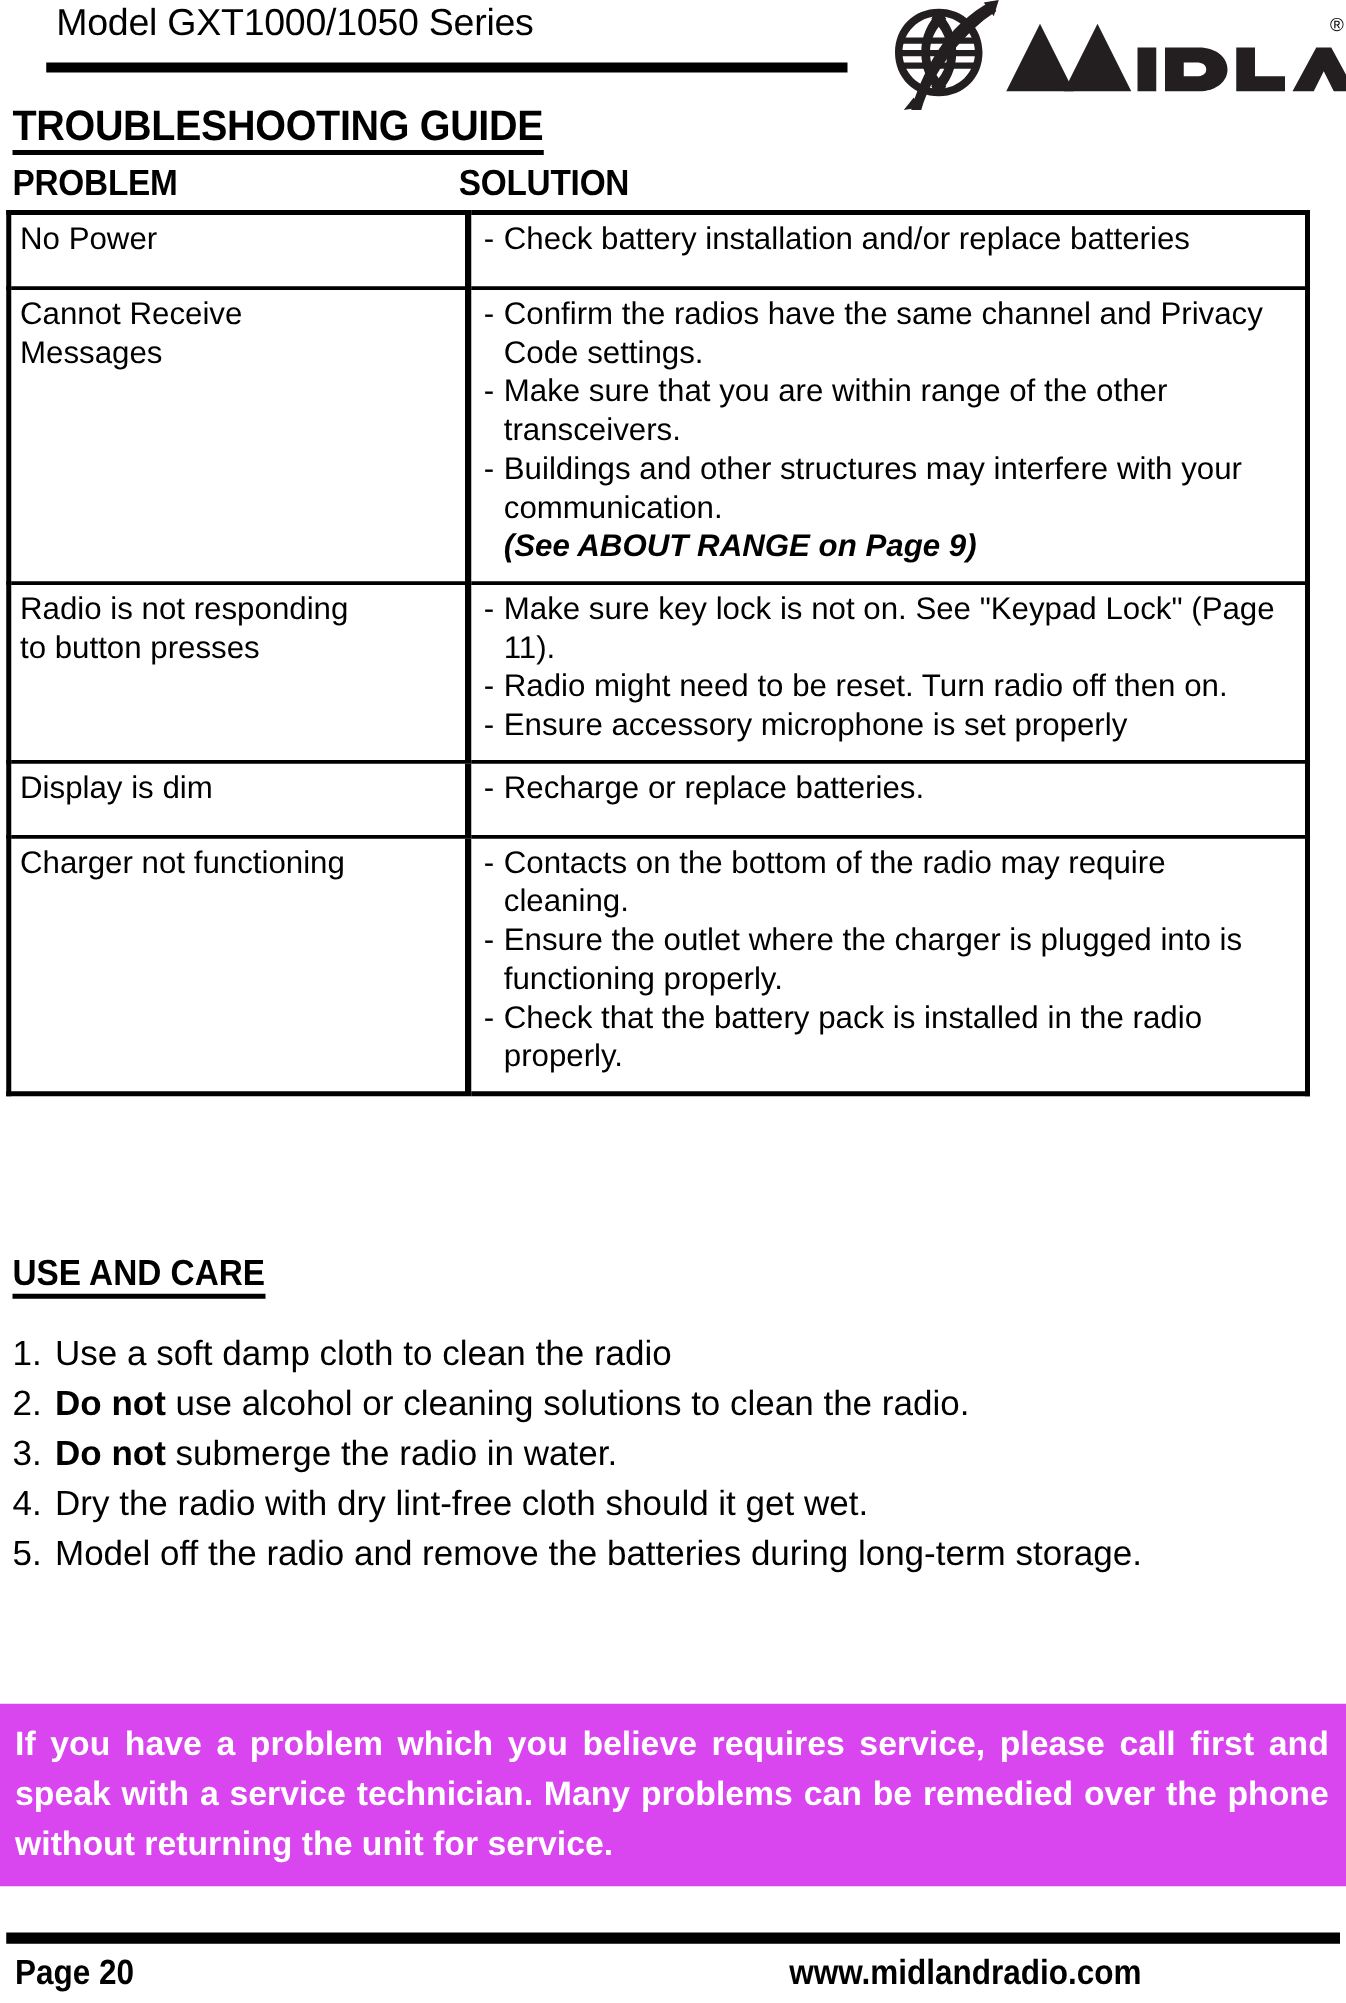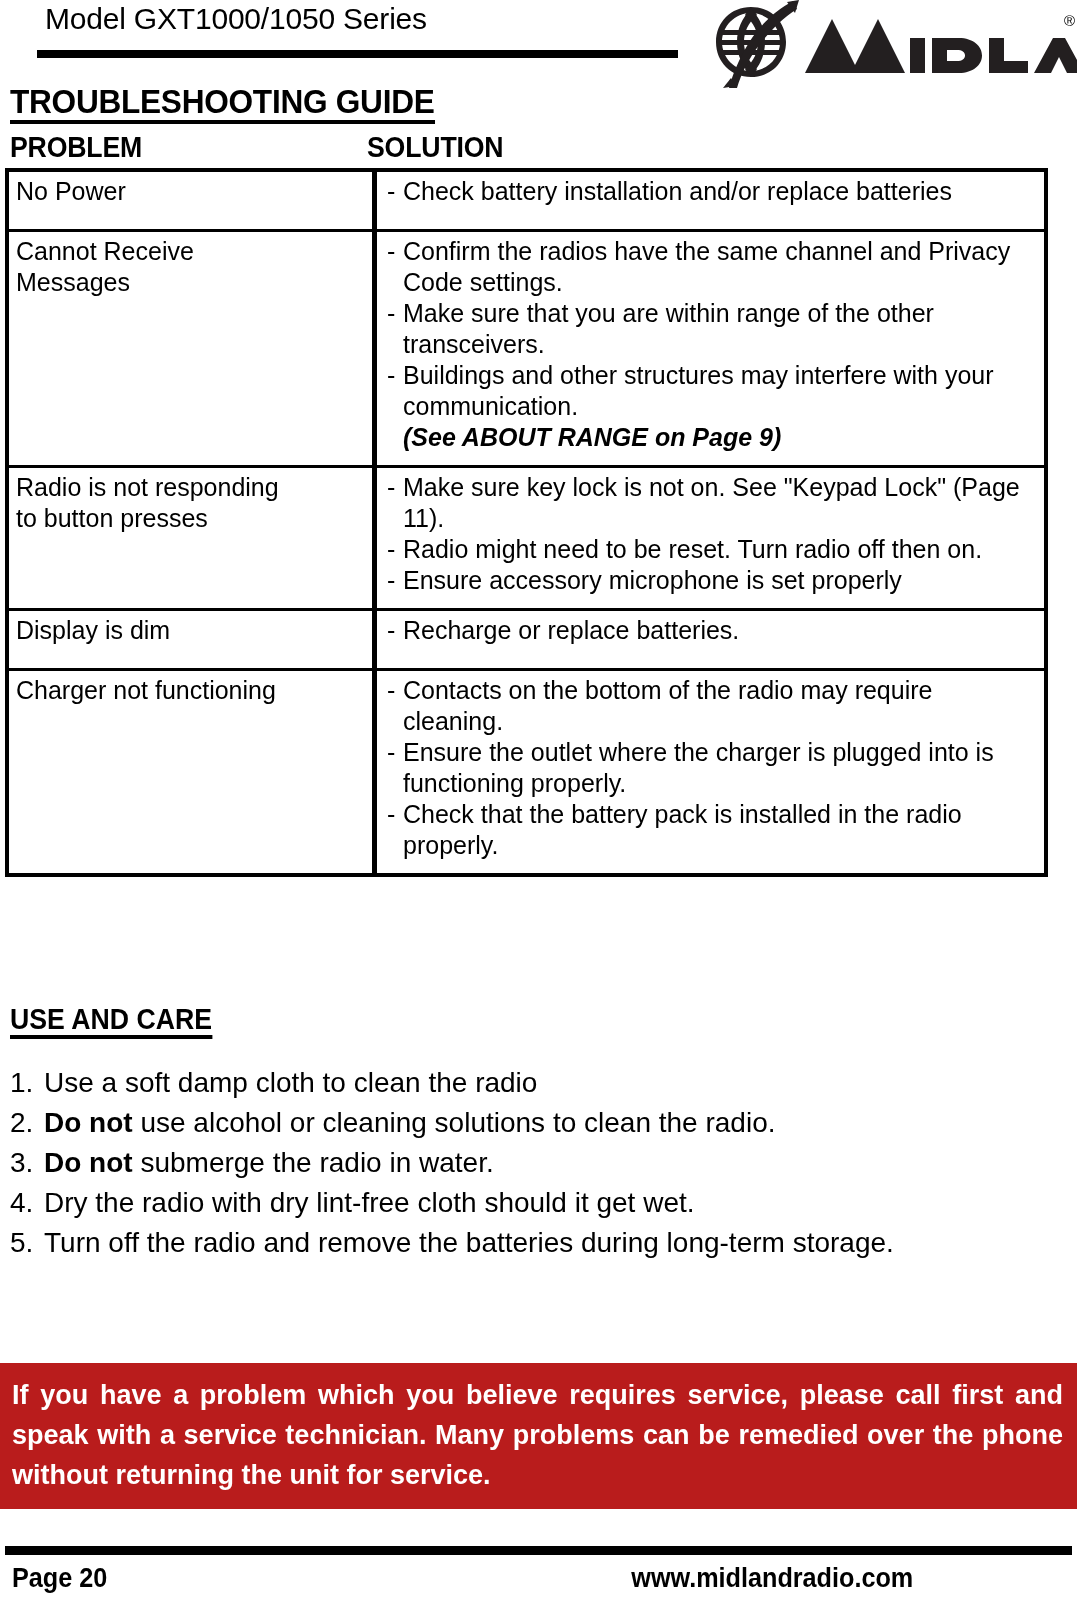--- a/index.html
+++ b/index.html
@@ -392,26 +392,26 @@
         <li>
           <span class="uac-num">3.</span>
           <span class="uac-text"><b>Do not</b><span> submerge the radio in water.</span></span>
         </li>
         <li>
           <span class="uac-num">4.</span>
           <span class="uac-text">Dry the radio with dry lint-free cloth should it get wet.</span>
         </li>
         <li>
           <span class="uac-num">5.</span>
-          <span class="uac-text">Turn off the radio and remove the batteries during long-term storage.</span>
+          <span class="uac-text">Model off the radio and remove the batteries during long-term storage.</span>
         </li>
       </ul>
   </div>
 
-  <div class="notice" id="notice-box" style="background: #b91c1c; color: rgb(255, 255, 255);">
+  <div class="notice" id="notice-box" style="background: #d946ef; color: rgb(255, 255, 255);">
     <span>If you have a problem which you believe requires service, please call first and speak with a service technician.  Many problems can be remedied over the phone without returning the unit for service.</span>
   </div>
 
   <div class="footer-rule"></div>
   <div class="footer">
     <span class="footer-left">Page 20</span>
     <span class="footer-right">www.midlandradio.com</span>
   </div>
 
 </div>

